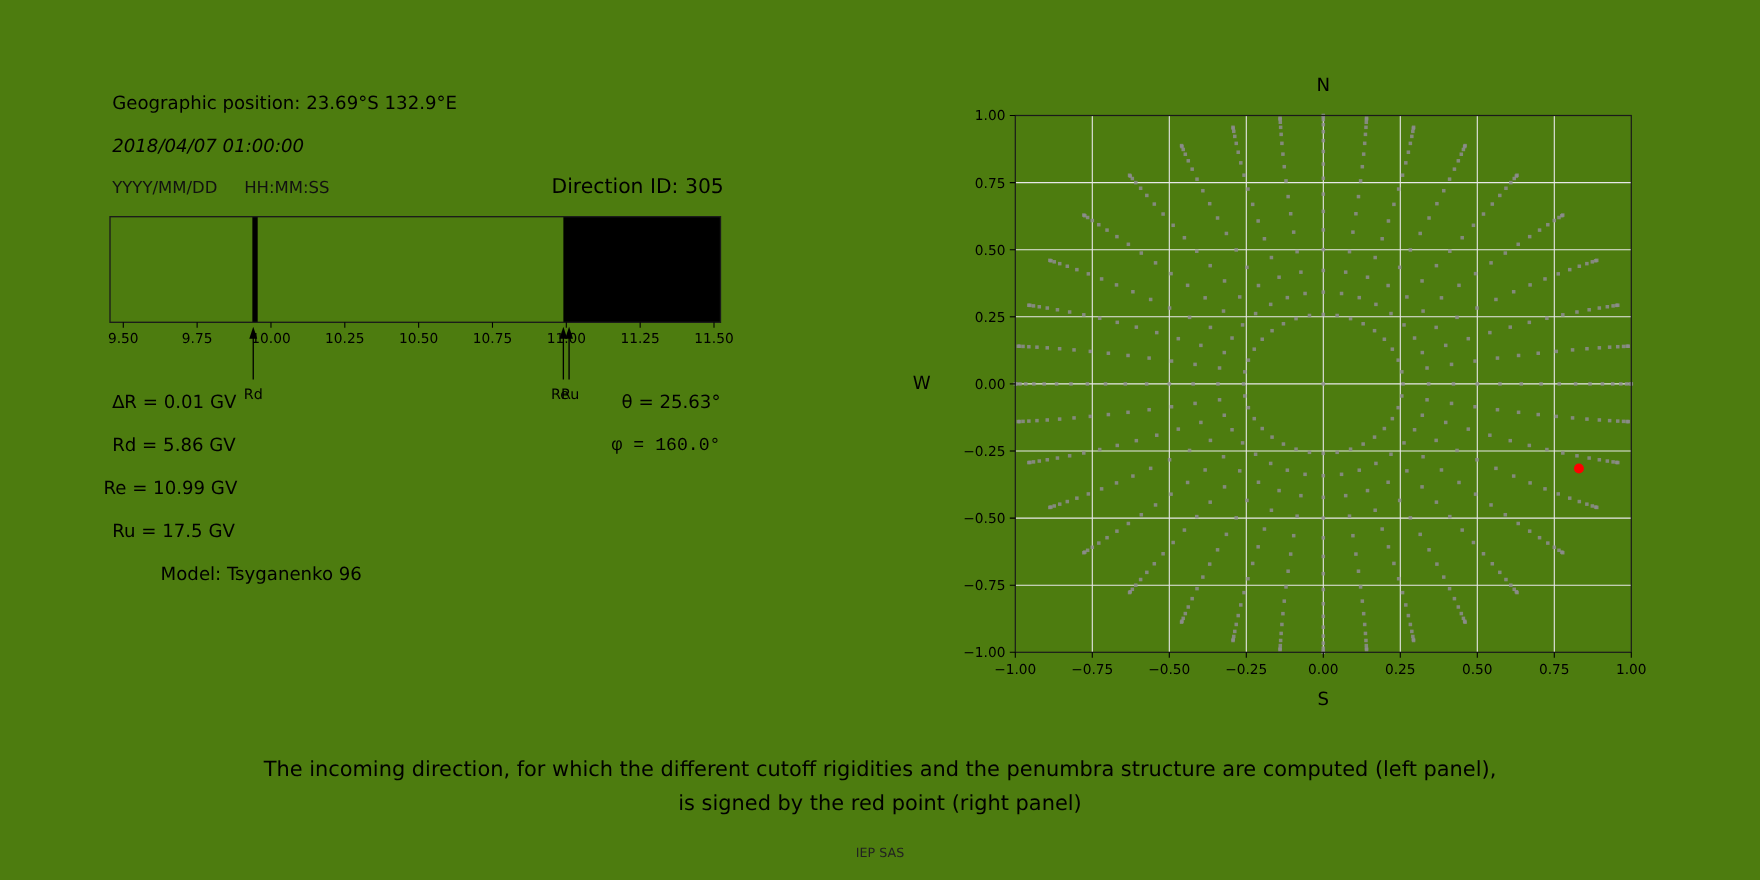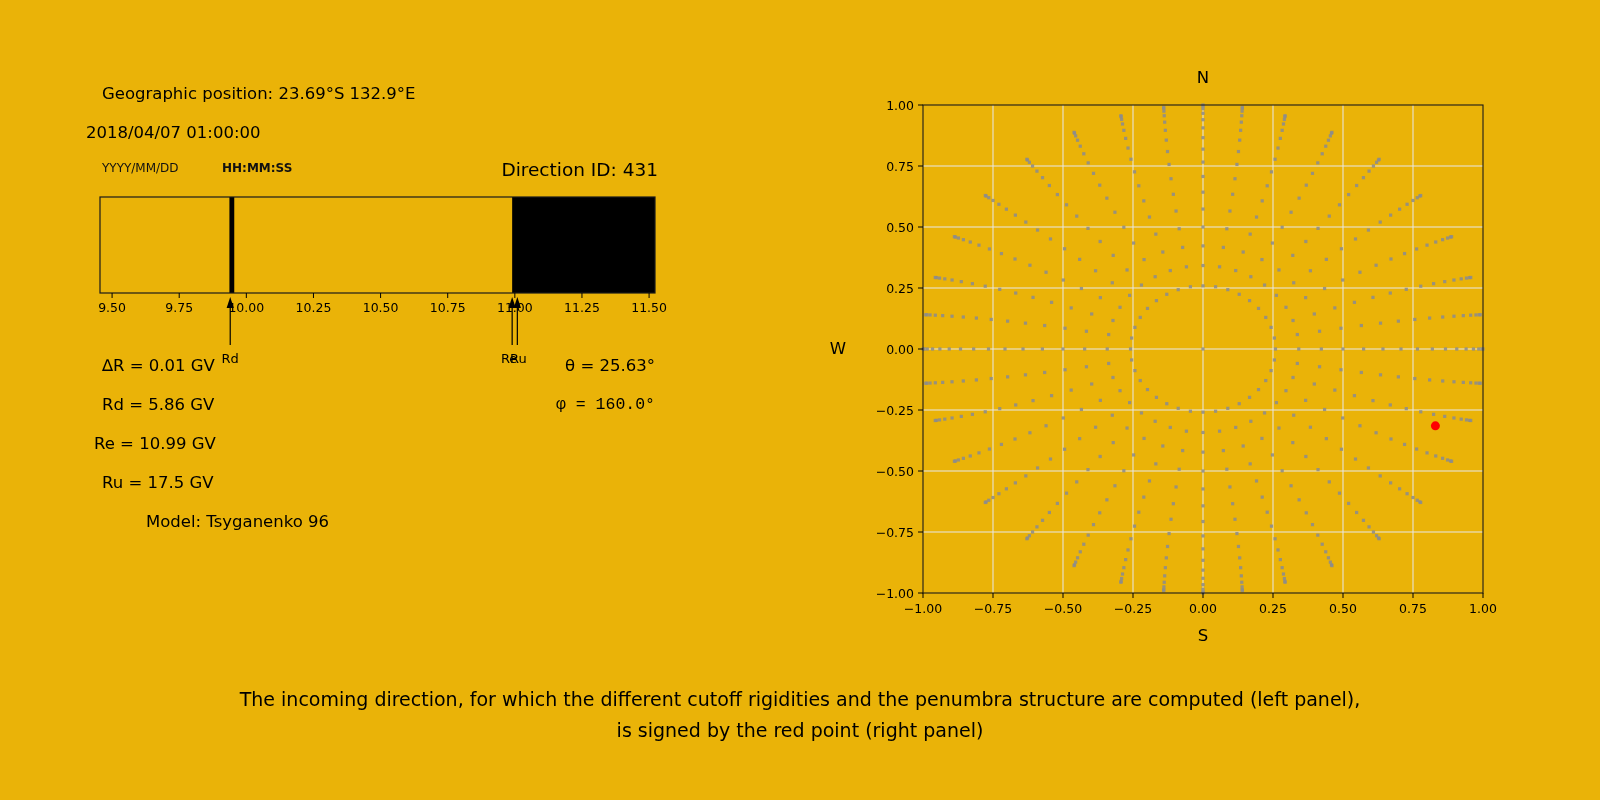--- a/index.html
+++ b/index.html
@@ -1,41 +1,41 @@
 <!DOCTYPE html>
 <html><head>
 <meta charset="utf-8">
 <style>
   html,body{margin:0;padding:0;background:#fff;}
-  #figure{position:relative;width:1600px;height:800px;background:#eab308;
+  #figure{position:relative;width:1600px;height:800px;background:#4d7c0f;
           font-family:"DejaVu Sans",sans-serif;color:#000;overflow:hidden;}
   .abs{position:absolute;white-space:nowrap;}
   .t-main{font-size:16.5px;}
-  .t-small{font-size:12px;color:#111;}
+  .t-small{font-size:15px;color:#111;}
   .t-dirid{font-size:18.5px;}
   .t-caption{font-size:19px;}
   .t-credit{font-size:11.5px;color:#222;}
   .right-align{text-align:right;}
   .center{text-align:center;width:1600px;left:0;}
   svg text{font-family:"DejaVu Sans",sans-serif;fill:#000;}
 </style>
 </head>
 <body>
 
 <div id="figure">
 
   <div class="abs t-main" style="left:102px;top:84px;">Geographic position: 23.69°S 132.9°E</div>
 
-  <div class="abs t-main" style="left:86px;top:123px;">2018/04/07 01:00:00</div>
+  <div class="abs t-main" style="left:102px;top:123px;font-style:italic;">2018/04/07 01:00:00</div>
 
   <div class="abs t-small" style="left:102px;top:161px;">YYYY/MM/DD</div>
 
-  <div class="abs t-small" style="left:222px;top:161px;font-weight:bold;">HH:MM:SS</div>
-
-  <div class="abs t-dirid right-align" style="left:360px;top:159px;width:298px;">Direction ID: 431</div>
+  <div class="abs t-small" style="left:222px;top:161px;">HH:MM:SS</div>
+
+  <div class="abs t-dirid right-align" style="left:360px;top:159px;width:298px;">Direction ID: 305</div>
 
   <svg class="abs" style="left:90px;top:190px;" width="580" height="185" id="penumbra-svg">
       <g>
         <rect x="139.41944847605205" y="7" width="4.833091436865203" height="96" fill="#000000"></rect>
         <rect x="422.155297532656" y="7" width="142.844702467344" height="96" fill="#000000"></rect>
       </g>
       <rect x="10" y="7" width="555" height="96" fill="none" stroke="#1a1a1a" stroke-width="1.2"></rect>
       <g>
         <line x1="22.082728592162532" y1="103" x2="22.082728592162532" y2="108" stroke="#000" stroke-width="1"></line>
         <text x="22.082728592162532" y="122" font-size="12.5px" text-anchor="middle">9.50</text>
@@ -717,14 +717,15 @@
       <g font-size="16.5px">
         <text x="383" y="28" text-anchor="middle">N</text>
         <text x="383" y="586" text-anchor="middle">S</text>
         <text x="18" y="299" text-anchor="middle">W</text>
         <text x="708" y="299" text-anchor="middle">E</text>
       </g>
     </svg>
 
   <div class="abs t-caption center" style="top:719px;">is signed by the red point (right panel)</div>
   <div class="abs t-caption center" style="top:688px;">The incoming direction, for which the different cutoff rigidities and the penumbra structure are computed (left panel),</div>
+  <div class="abs t-credit center" style="top:768px;">IEP SAS</div>
 
 </div>
 
 </body></html>

